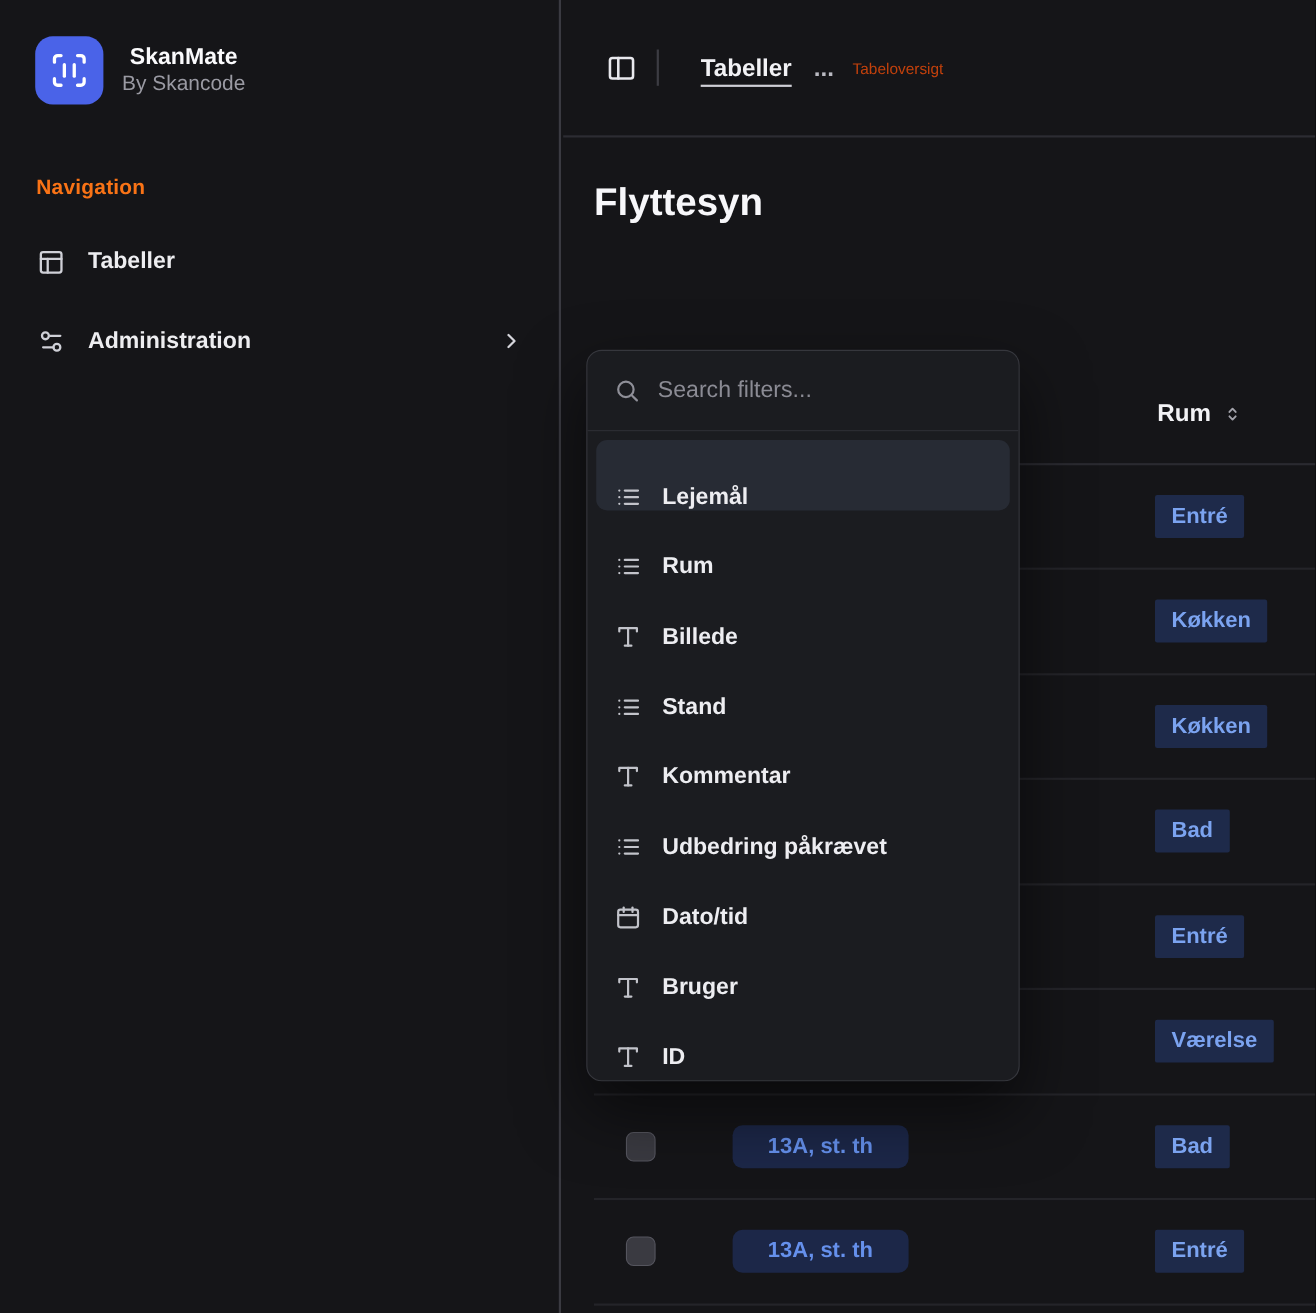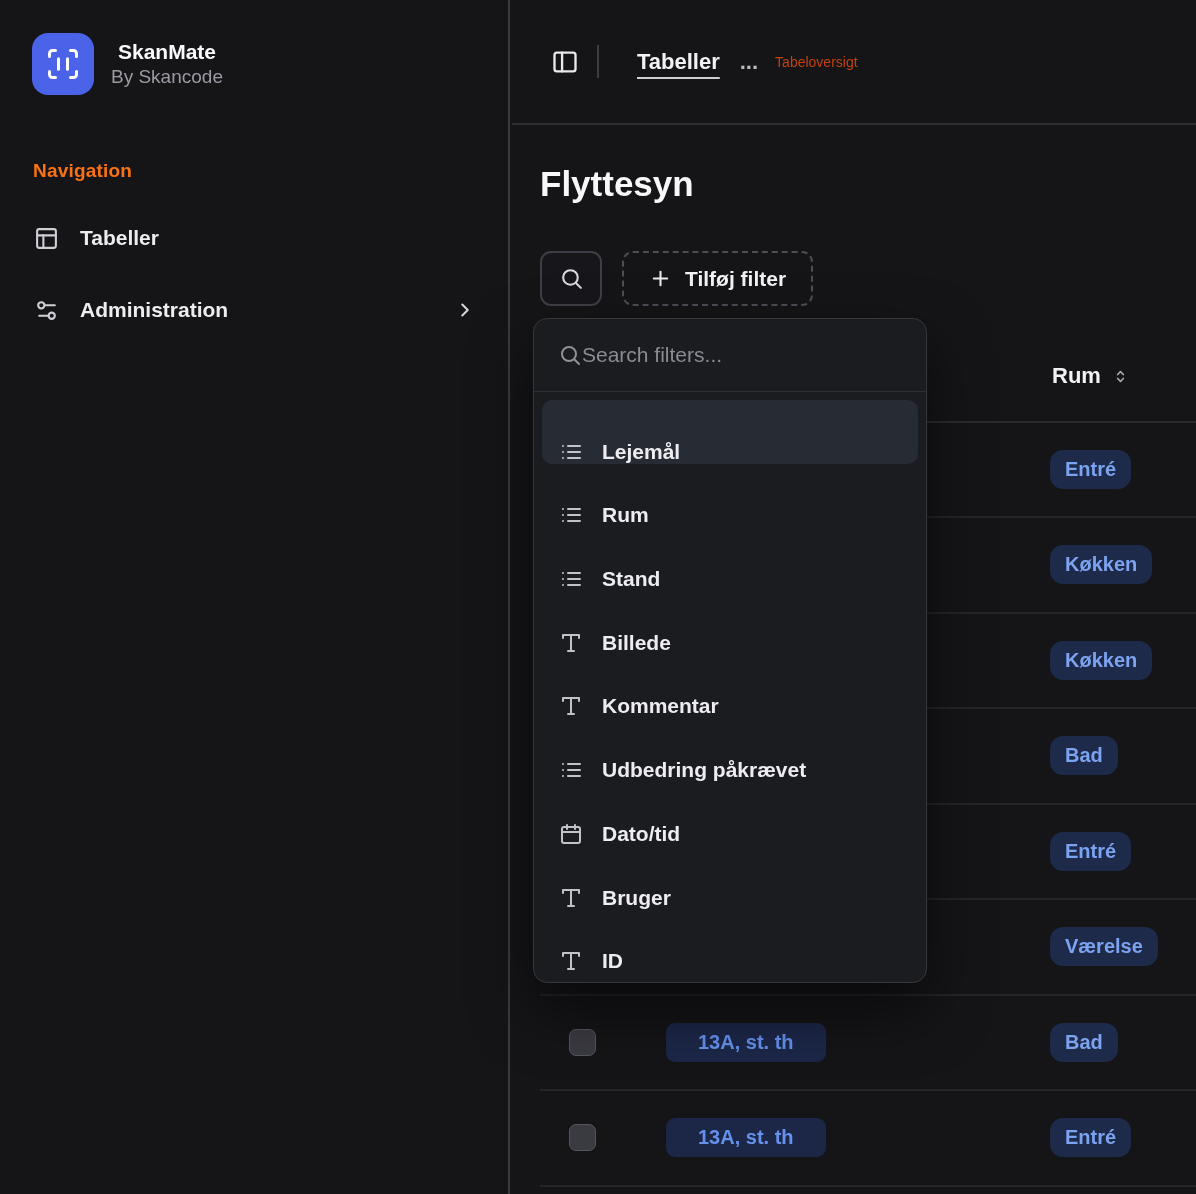--- a/index.html
+++ b/index.html
@@ -53,28 +53,28 @@
   .table { position:absolute; left:540px; top:336px; width:656px; }
   .t-head { position:relative; height:86.5px; border-bottom:2px solid #2a2a30; }
   .rum-head { position:absolute; left:512px; top:27px; display:flex; align-items:center; gap:11px;
               font-size:22px; font-weight:700; color:#f2f2f5; cursor:pointer; }
   .t-row { position:relative; height:95.5px; border-bottom:2px solid #242429;
            display:flex; align-items:center; }
   .cb { position:absolute; left:29px; width:27px; height:27px; border-radius:7px;
         background:#3a3a41; border:1px solid #55555e; cursor:pointer; }
   .pill { position:absolute; left:126px; padding:8px 32px; border-radius:9px;
           background:#1c2748; color:#6590ec; font-size:20px; font-weight:600; cursor:pointer; }
-  .badge { position:absolute; left:510px; padding:8px 15px; border-radius:13px;
+  .badge { position:absolute; left:510px; padding:8px 15px; border-radius:2px;
            background:#1e2a4a; color:#7ba3f0; font-size:20px; font-weight:600; }
 
   
   .popover { position:absolute; left:533px; top:318px; width:394px; z-index:10;
              background:#1b1c20; border:1.5px solid #36373d; border-radius:14px;
              box-shadow:0 26px 60px rgba(0,0,0,.55); overflow:hidden; }
-  .pop-search { height:73px; display:flex; align-items:center; padding:0 24px;
+  .pop-search { height:73px; display:flex; align-items:center; gap:16px; padding:0 24px;
                 border-bottom:1.5px solid #2e2f35; }
   .pop-search input { flex:1; background:transparent; border:none; outline:none;
                       color:#e8e8ec; font-size:21px; font-family:inherit; }
   .pop-search input::placeholder { color:#8b8b94; }
   .pop-list { padding:8px 8px 9px 8px; }
   .pop-item { height:63.7px; display:flex; align-items:flex-end; gap:19px; padding:0 17px;
               border-radius:10px; font-size:21px; font-weight:600; color:#ededf1; cursor:pointer; }
   .pop-item.selected { background:#272b34; }
   .pop-icon { color:#c2c3ca; width:24px; display:flex; justify-content:center; }
 </style>
@@ -142,39 +142,20 @@
       </span>
     </div>
     <div class="hdr-sep"></div>
     <span class="crumb-cur">Tabeller</span>
     <span class="crumb-dots">...</span>
     <span class="crumb-page">Tabeloversigt</span>
   </header>
 
   <h1 class="page-title">Flyttesyn</h1>
 
-  <div class="toolbar">
-    <div class="search-btn">
-      <span>
-        <svg width="25" height="25" viewBox="0 0 24 24" fill="none" stroke="#d9d9df" stroke-width="2" stroke-linecap="round" stroke-linejoin="round">
-          <circle cx="11" cy="11" r="7"></circle>
-            <path d="M21 21l-4.3-4.3"></path>
-        </svg>
-      </span>
-    </div>
-    <button class="filter-btn">
-      <span>
-        <svg width="23" height="23" viewBox="0 0 24 24" fill="none" stroke="#eaeaef" stroke-width="2.2" stroke-linecap="round">
-            <path d="M12 5v14"></path>
-            <path d="M5 12h14"></path>
-          </svg>
-      </span>
-      <span>Tilføj filter</span>
-    </button>
-  </div>
 
   <div class="table">
     <div class="t-head">
       <div class="rum-head">
         <span>Rum</span>
         <span>
           <svg width="17" height="17" viewBox="0 0 24 24" fill="none" stroke="#a3a3ab" stroke-width="2.4" stroke-linecap="round" stroke-linejoin="round">
             <path d="M8 9.2l4-4.2 4 4.2"></path>
               <path d="M8 14.8l4 4.2 4-4.2"></path>
           </svg>
@@ -249,50 +230,50 @@
               <path d="M4 12h.01"></path>
               <path d="M4 18h.01"></path>
           </svg>
         </span>
         <span>Rum</span>
       </div>
 
       <div class="pop-item">
         <span class="pop-icon">
           <svg width="24" height="24" viewBox="0 0 24 24" fill="none" stroke="currentColor" stroke-width="2" stroke-linecap="round" stroke-linejoin="round">
+            <polyline points="4 7 4 4 20 4 20 7"></polyline>
+              <line x1="9" y1="20" x2="15" y2="20"></line>
+              <line x1="12" y1="4" x2="12" y2="20"></line>
+          </svg>
+        </span>
+        <span>Billede</span>
+      </div>
+
+      <div class="pop-item">
+        <span class="pop-icon">
+          <svg width="24" height="24" viewBox="0 0 24 24" fill="none" stroke="currentColor" stroke-width="2" stroke-linecap="round" stroke-linejoin="round">
             <path d="M9 6h12"></path>
               <path d="M9 12h12"></path>
               <path d="M9 18h12"></path>
               <path d="M4 6h.01"></path>
               <path d="M4 12h.01"></path>
               <path d="M4 18h.01"></path>
           </svg>
         </span>
         <span>Stand</span>
       </div>
 
       <div class="pop-item">
         <span class="pop-icon">
           <svg width="24" height="24" viewBox="0 0 24 24" fill="none" stroke="currentColor" stroke-width="2" stroke-linecap="round" stroke-linejoin="round">
             <polyline points="4 7 4 4 20 4 20 7"></polyline>
               <line x1="9" y1="20" x2="15" y2="20"></line>
               <line x1="12" y1="4" x2="12" y2="20"></line>
           </svg>
         </span>
-        <span>Billede</span>
-      </div>
-
-      <div class="pop-item">
-        <span class="pop-icon">
-          <svg width="24" height="24" viewBox="0 0 24 24" fill="none" stroke="currentColor" stroke-width="2" stroke-linecap="round" stroke-linejoin="round">
-            <polyline points="4 7 4 4 20 4 20 7"></polyline>
-              <line x1="9" y1="20" x2="15" y2="20"></line>
-              <line x1="12" y1="4" x2="12" y2="20"></line>
-          </svg>
-        </span>
         <span>Kommentar</span>
       </div>
 
       <div class="pop-item">
         <span class="pop-icon">
           <svg width="24" height="24" viewBox="0 0 24 24" fill="none" stroke="currentColor" stroke-width="2" stroke-linecap="round" stroke-linejoin="round">
             <path d="M9 6h12"></path>
               <path d="M9 12h12"></path>
               <path d="M9 18h12"></path>
               <path d="M4 6h.01"></path>

